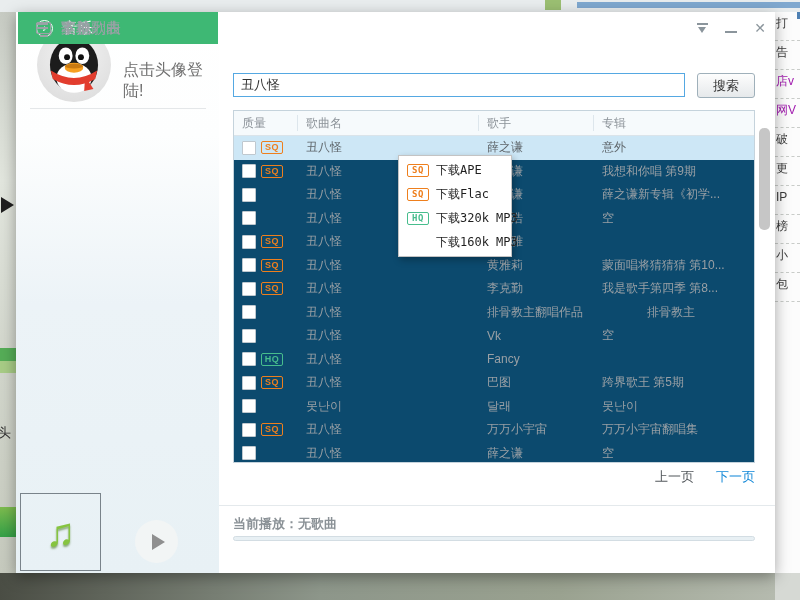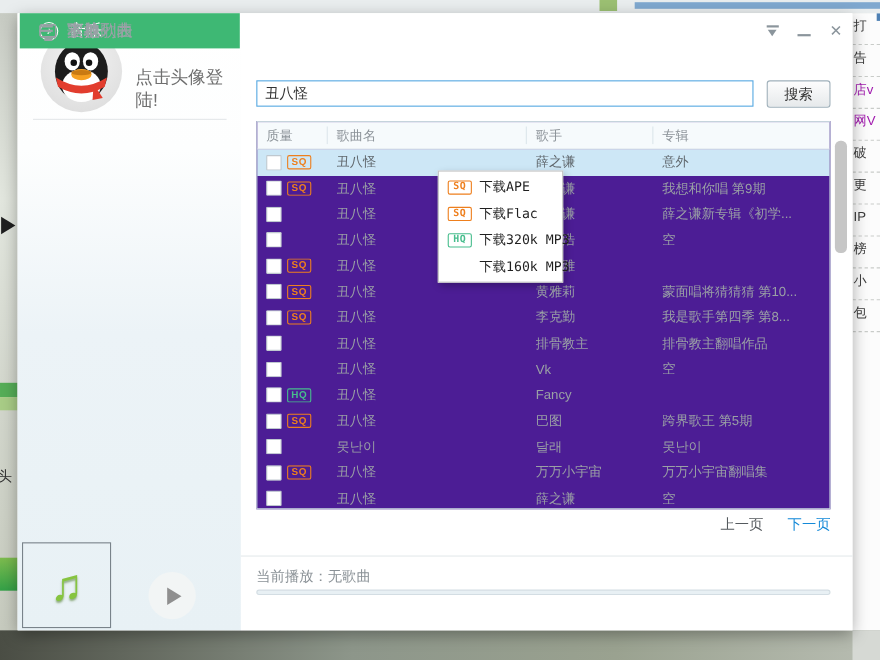--- a/index.html
+++ b/index.html
@@ -55,21 +55,21 @@
   .skin-arrow{position:relative;width:11px;height:10px;}
   .skin-arrow::before{content:"";position:absolute;left:0;top:0;width:11px;height:2px;background:#8b959c;}
   .skin-arrow::after{content:"";position:absolute;left:1.5px;top:4px;border-top:6px solid #8b959c;border-left:4px solid transparent;border-right:4px solid transparent;}
   .min-icon{width:12px;height:2px;background:#8b959c;align-self:flex-end;margin-bottom:1px;}
   .close-icon{font-size:14px;line-height:1;}
 
   .search-row{position:absolute;left:14px;top:61px;width:522px;height:26px;}
   .search-input{position:absolute;left:0;top:0;width:452px;height:24px;border:1px solid #55a8e2;font-size:13px;color:#333;padding:0 7px;outline:none;font-family:inherit;box-sizing:border-box;}
   .search-btn{position:absolute;right:0;top:0;width:58px;height:25px;border:1px solid #9fb0ba;border-radius:3px;background:linear-gradient(180deg,#fdfdfd,#e6e9eb);font-size:13px;color:#333;font-family:inherit;cursor:pointer;}
 
-  .table{position:absolute;left:14px;top:98px;width:522px;height:353px;border:1px solid #c5d3dc;box-sizing:border-box;background:#4c1d95;}
+  .table{position:absolute;left:14px;top:98px;width:522px;height:353px;border:1px solid #c5d3dc;box-sizing:border-box;background:#0c4a6e;}
   .thead{display:flex;height:24px;border-bottom:1px solid #dbe4ea;background:#f6fafc;font-size:12px;color:#8b9298;align-items:center;}
   .th{box-sizing:border-box;padding-left:8px;border-right:1px solid #dde6ec;height:16px;line-height:16px;}
   .th:last-child{border-right:none;font-family:Liberation Serif, serif;}
   .col-q{width:64px;}
   .col-s{width:181px;}
   .col-a{width:115px;}
   .col-al{width:160px;flex:1;}
   .trow{display:flex;height:23.5px;align-items:center;font-size:12px;color:#9aa0a5;}
   .trow.selected{background:var(--c-selection,#cde7f6);color:#5f666b;}
   .td{box-sizing:border-box;padding-left:8px;white-space:nowrap;overflow:hidden;}
@@ -82,21 +82,21 @@
   .scroll-thumb{position:absolute;left:540px;top:116px;width:11px;height:102px;border-radius:5px;background:#c6c6c6;cursor:pointer;}
 
   .context-menu{position:absolute;left:179px;top:143px;width:112px;background:#fff;border:1px solid #c3c3c3;box-shadow:2px 3px 7px rgba(0,0,0,.28);padding:2px 0;z-index:5;}
   .cm-item{height:24px;display:flex;align-items:center;gap:7px;padding-left:8px;font-size:12px;color:#1f1f1f;cursor:pointer;font-family:"DejaVu Sans Mono","Liberation Mono",monospace;white-space:nowrap;}
 
   .pagination{position:absolute;top:456px;right:20px;display:flex;gap:22px;font-size:13px;text-align:center;}
   .page-prev{color:#555a5e;cursor:pointer;}
   .page-next{color:var(--c-link,#1489d8);cursor:pointer;}
 
   .player-sep{position:absolute;left:0;top:493px;width:556px;border-top:1px solid #e4e9ec;}
-  .now-playing{position:absolute;left:14px;top:503px;font-size:13px;color:#8a9196;}
+  .now-playing{position:absolute;left:14px;top:503px;font-size:13px;color:#8a9196;font-weight:bold;}
   .progress{position:absolute;left:14px;top:524px;width:522px;height:5px;background:#e8f0f4;border:1px solid #d3dde3;border-radius:3px;box-sizing:border-box;cursor:pointer;}
 </style>
 </head>
 <body>
 
 <div class="screen">
 
   <div class="bg-top">
     <div class="green-sq"></div>
     <div class="blue-bar"></div>
@@ -283,22 +283,22 @@
               <div class="td col-a">李克勤</div>
               <div class="td col-al">我是歌手第四季 第8...</div>
             </div>
 
             <div class="trow">
               <div class="td col-q qcell">
                 <span class="checkbox"></span>
                 <span class="badge" style="visibility: hidden;"></span>
               </div>
               <div class="td col-s">丑八怪</div>
+              <div class="td col-al">排骨教主翻唱作品</div>
               <div class="td col-a">排骨教主</div>
-              <div class="td col-al">排骨教主翻唱作品</div>
             </div>
 
             <div class="trow">
               <div class="td col-q qcell">
                 <span class="checkbox"></span>
                 <span class="badge" style="visibility: hidden;"></span>
               </div>
               <div class="td col-s">丑八怪</div>
               <div class="td col-a">Vk</div>
               <div class="td col-al">空</div>

